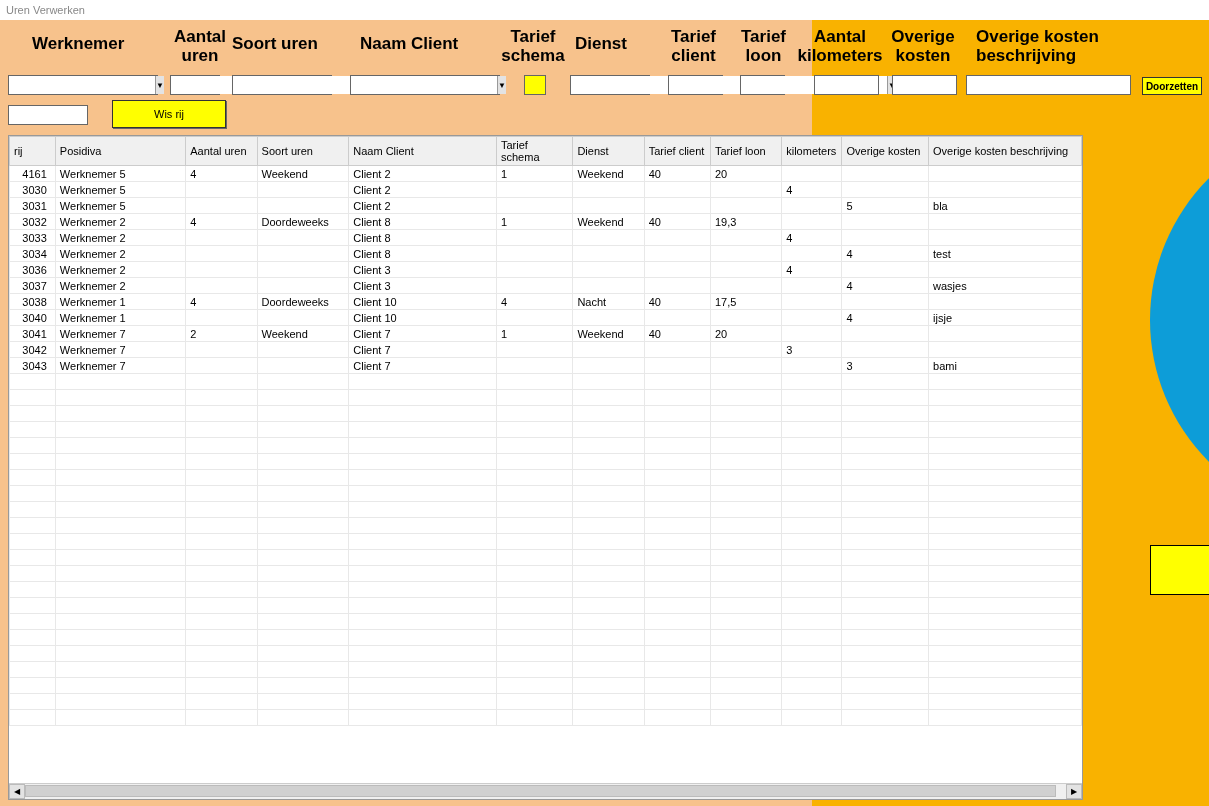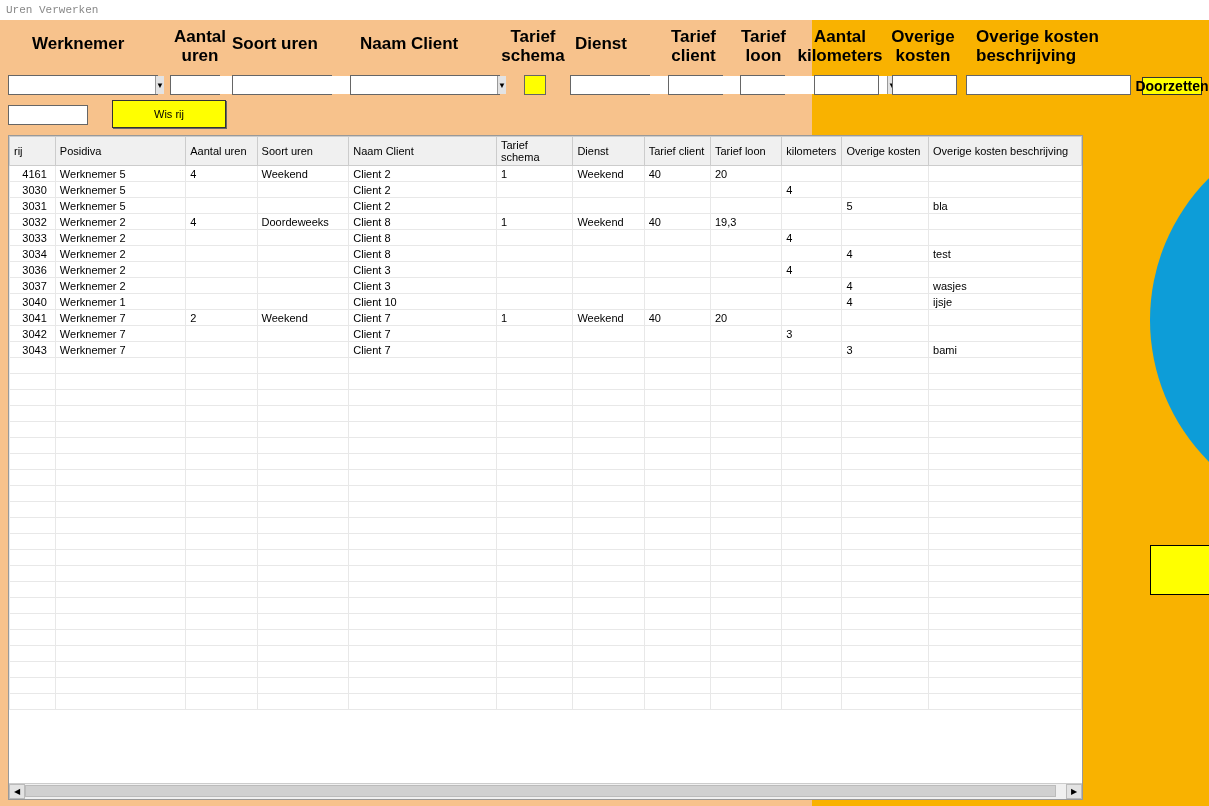--- a/index.html
+++ b/index.html
@@ -10,21 +10,20 @@
     width: 1209px;
     height: 806px;
     overflow: hidden;
     position: relative;
   }
   .window-title {
     font-size: 11px;
     color: #888;
     padding: 4px 6px;
     background: #fff;
-    font-family: Liberation Mono, monospace;
   }
   .main-area {
     position: absolute;
     top: 20px;
     left: 0;
     width: 1209px;
     height: 786px;
   }
   .bg-left {
     position: absolute;
@@ -142,21 +141,21 @@
     width: 22px;
     height: 20px;
     background: #ffff00;
     border: 1px solid #666;
   }
   .doorzetten-btn {
     position: absolute;
     background: #ffff00;
     border: 1px solid #333;
     font-weight: bold;
-    font-size: 14px;
+    font-size: 10px;
     font-family: Tahoma, Arial, sans-serif;
     height: 18px;
     width: 60px;
     display: flex;
     align-items: center;
     justify-content: center;
   }
   .wisrij-btn {
     position: absolute;
     background: #ffff00;
@@ -439,20 +438,34 @@
               <td>Client 3</td>
               <td></td>
               <td></td>
               <td></td>
               <td></td>
               <td></td>
               <td>4</td>
               <td>wasjes</td>
             </tr>
             <tr>
+              <td class="num">3038</td>
+              <td>Werknemer 1</td>
+              <td>4</td>
+              <td>Doordeweeks</td>
+              <td>Client 10</td>
+              <td>4</td>
+              <td>Nacht</td>
+              <td>40</td>
+              <td>17,5</td>
+              <td></td>
+              <td></td>
+              <td></td>
+            </tr>
+            <tr>
               <td class="num">3040</td>
               <td>Werknemer 1</td>
               <td></td>
               <td></td>
               <td>Client 10</td>
               <td></td>
               <td></td>
               <td></td>
               <td></td>
               <td></td>

